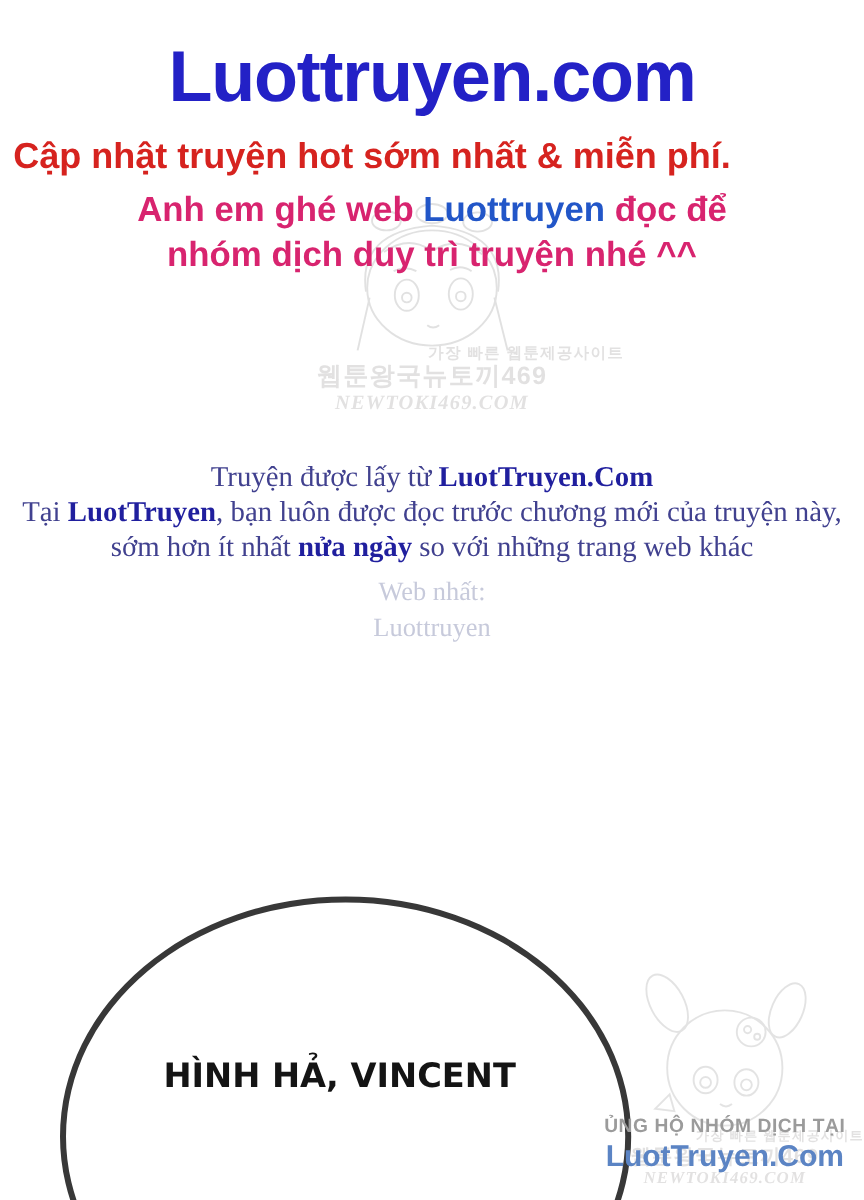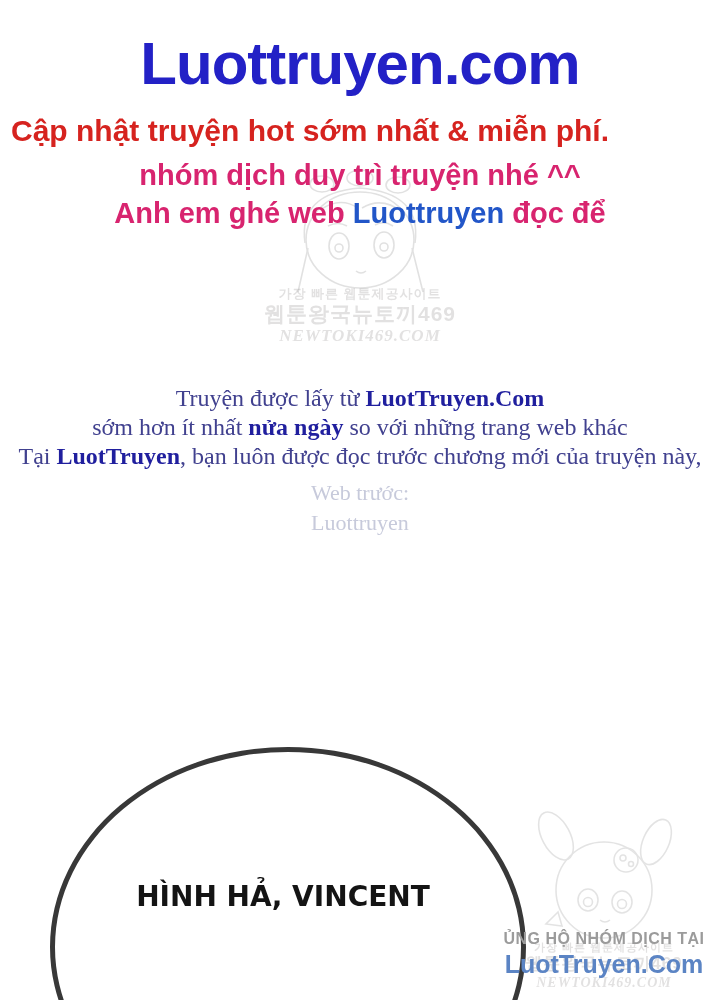--- a/index.html
+++ b/index.html
@@ -24,21 +24,21 @@
     color:#d8246f;z-index:3;
   }
   .brand-blue{color:#2256c8;}
   
   .wm-center{position:absolute;left:240px;top:168px;width:240px;height:190px;z-index:1;}
   .wm-center svg{position:absolute;left:20px;top:0;}
   .wm-text{
     position:absolute;left:-40px;top:118px;width:320px;text-align:center;
     color:rgba(95,88,90,0.18);font-weight:bold;
   }
-  .wm-k1{font-size:13px;line-height:16px;letter-spacing:1px;}
+  .wm-k1{font-size:13px;line-height:16px;letter-spacing:1px;text-align:right;}
   .wm-k2{font-size:21px;line-height:24px;letter-spacing:1px;}
   .wm-k3{font-size:17px;line-height:20px;font-family:"Liberation Serif",serif;letter-spacing:1px;font-style:italic;}
   
   .notice{
     position:absolute;left:0;top:384px;width:720px;text-align:center;
     font-family:"Liberation Serif",serif;font-size:24px;line-height:29px;
     color:#41418f;z-index:3;white-space:nowrap;
   }
   .notice strong{color:#201f9e;font-weight:bold;}
   
@@ -78,22 +78,22 @@
   .sketch{stroke:#c9c9c9;fill:none;stroke-width:1.6;}
 </style>
 </head>
 <body>
 
 <div class="page">
 
   <h1 class="site-title">Luottruyen.com</h1>
   <div class="tagline">Cập nhật truyện hot sớm nhất &amp; miễn phí.</div>
   <div class="invite">
+    <div><span>Anh em ghé web </span><span class="brand-blue">Luottruyen</span><span> đọc để</span></div>
     <div>nhóm dịch duy trì truyện nhé ^^</div>
-    <div><span>Anh em ghé web </span><span class="brand-blue">Luottruyen</span><span> đọc để</span></div>
   </div>
 
   <div class="wm-center">
     <svg width="200" height="130" viewBox="0 0 200 130" opacity="0.55">
       <g class="sketch">
         <ellipse cx="62" cy="16" rx="12" ry="8"></ellipse>
         <ellipse cx="100" cy="10" rx="13" ry="8"></ellipse>
         <ellipse cx="138" cy="17" rx="12" ry="8"></ellipse>
         <path d="M45 75 Q 38 25 100 20 Q 162 25 155 75"></path>
         <ellipse cx="100" cy="72" rx="54" ry="48"></ellipse>
@@ -109,26 +109,26 @@
     </svg>
     <div class="wm-text">
       <div class="wm-k1">가장 빠른 웹툰제공사이트</div>
       <div class="wm-k2">웹툰왕국뉴토끼469</div>
       <div class="wm-k3">NEWTOKI469.COM</div>
     </div>
   </div>
 
   <div class="notice">
     <div><span>Truyện được lấy từ </span><strong>LuotTruyen.Com</strong></div>
+    <div><span>Tại </span><strong>LuotTruyen</strong><span>, bạn luôn được đọc trước chương mới của truyện này,</span></div>
     <div><span>sớm hơn ít nhất </span><strong>nửa ngày</strong><span> so với những trang web khác</span></div>
-    <div><span>Tại </span><strong>LuotTruyen</strong><span>, bạn luôn được đọc trước chương mới của truyện này,</span></div>
   </div>
 
   <div class="credit">
-    <div>Web trước:</div>
+    <div>Web nhất:</div>
     <div>Luottruyen</div>
   </div>
 
   <div class="bubble"></div>
   <div class="bubble-text">
     <div>HÌNH HẢ, VINCENT</div>
   </div>
 
   <div class="wm-corner">
     <svg width="170" height="140" viewBox="0 0 170 140" opacity="0.5">

